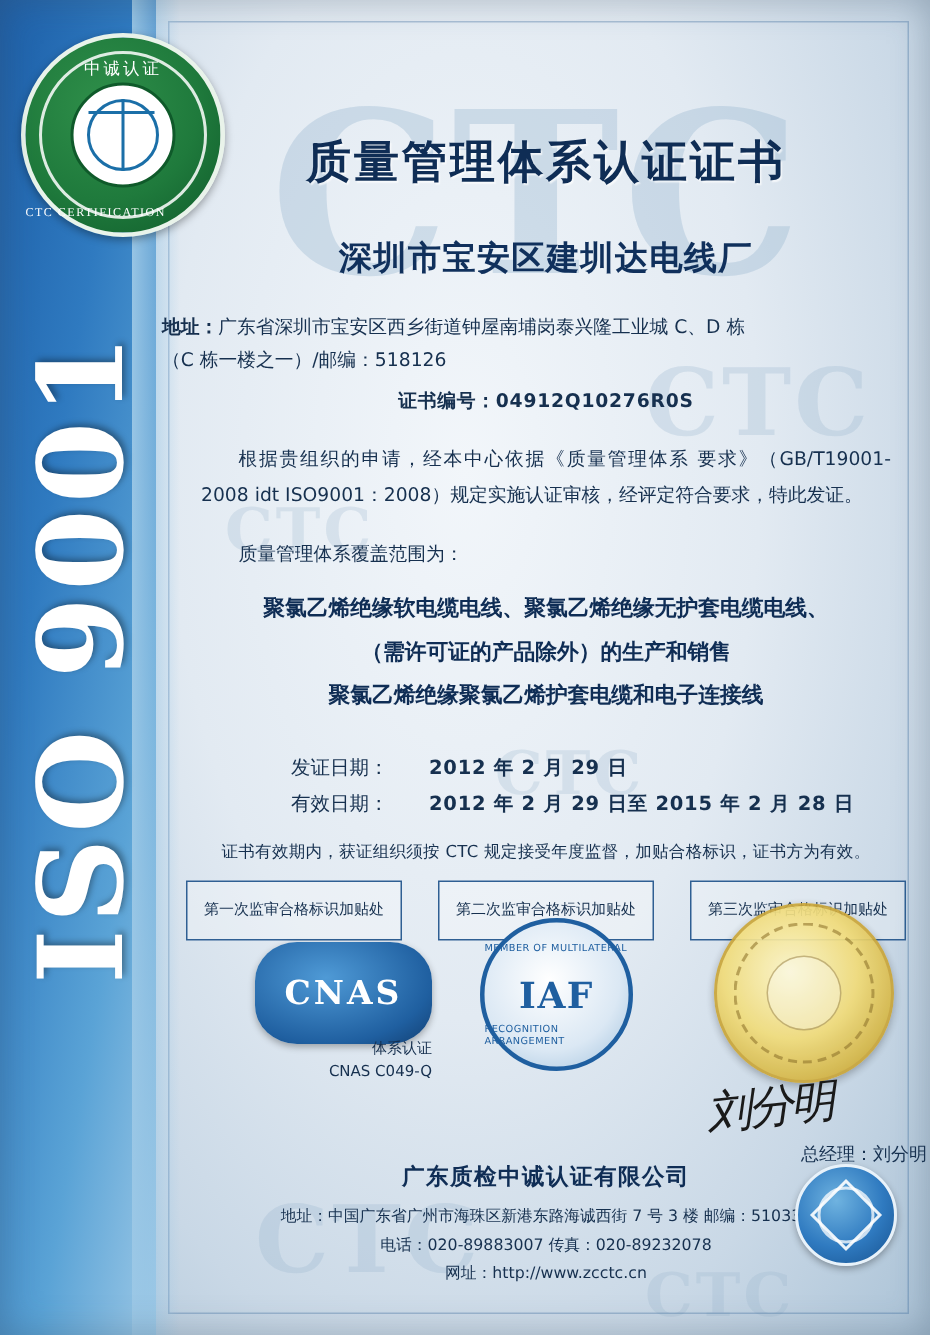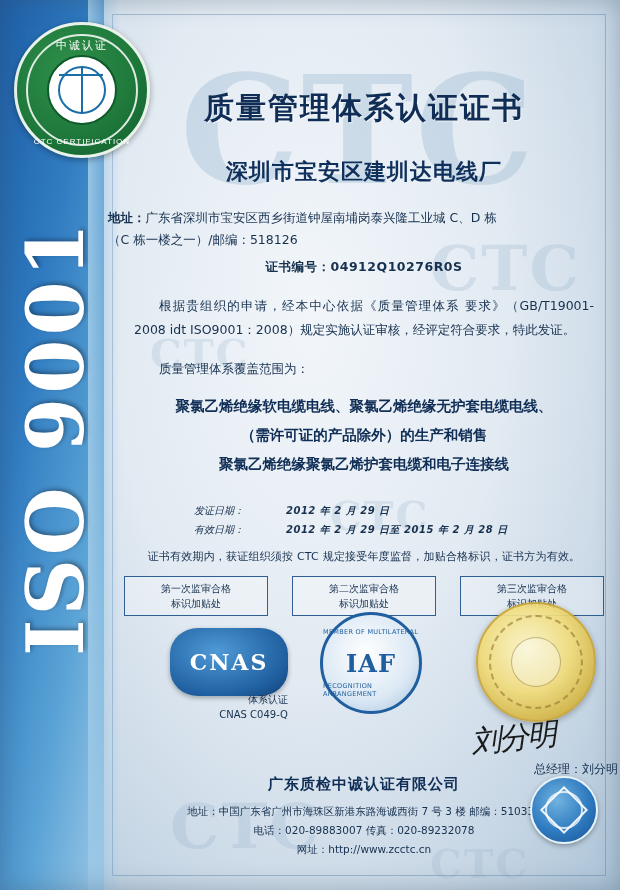--- a/index.html
+++ b/index.html
@@ -133,25 +133,25 @@
     text-align: center;
     font-size: 11px;
     color: #ffffff;
     letter-spacing: 2px;
     font-family: "DejaVu Sans", sans-serif;
   }
   .logo .en-arc {
     position: absolute;
     width: 100%;
     bottom: 9px;
-    text-align: center;
+    text-align: left;
     font-size: 8px;
     color: #ffffff;
     letter-spacing: 1px;
-    font-family: Liberation Sans, sans-serif;
+    font-family: Liberation Serif, serif;
   }
 
   
   .content {
     position: absolute;
     left: 108px; top: 0;
     width: 512px; height: 890px;
     z-index: 20;
   }
 
@@ -212,24 +212,23 @@
     margin: 14px 18px 0 18px;
     text-align: center;
     font-weight: bold;
     font-size: 14.5px;
     color: #0f2d55;
     line-height: 2.0;
   }
 
   .dates {
     margin: 22px 0 0 0;
-    font-size: 10px;
+    font-size: 13px;
     color: #16304f;
     line-height: 1.9;
-    font-style: italic;
   }
   .dates .row { display: flex; justify-content: flex-start; padding-left: 86px; }
   .dates .k { width: 92px; }
   .dates .v { font-weight: bold; letter-spacing: 0.5px; }
 
   .note {
     margin: 10px 20px 0 20px;
     font-size: 11px;
     color: #16304f;
     text-align: center;
@@ -241,21 +240,21 @@
     margin: 12px 16px 0 16px;
     display: flex;
     justify-content: space-between;
   }
   .stamp-box {
     width: 142px;
     height: 38px;
     border: 1px solid #2f5f93;
     background: rgba(255,255,255,0.28);
     display: flex;
-    flex-direction: column;
+    flex-direction: row;
     align-items: center;
     justify-content: center;
     font-size: 10px;
     color: #16304f;
     line-height: 1.5;
   }
 
   
   .accred {
     position: absolute;

